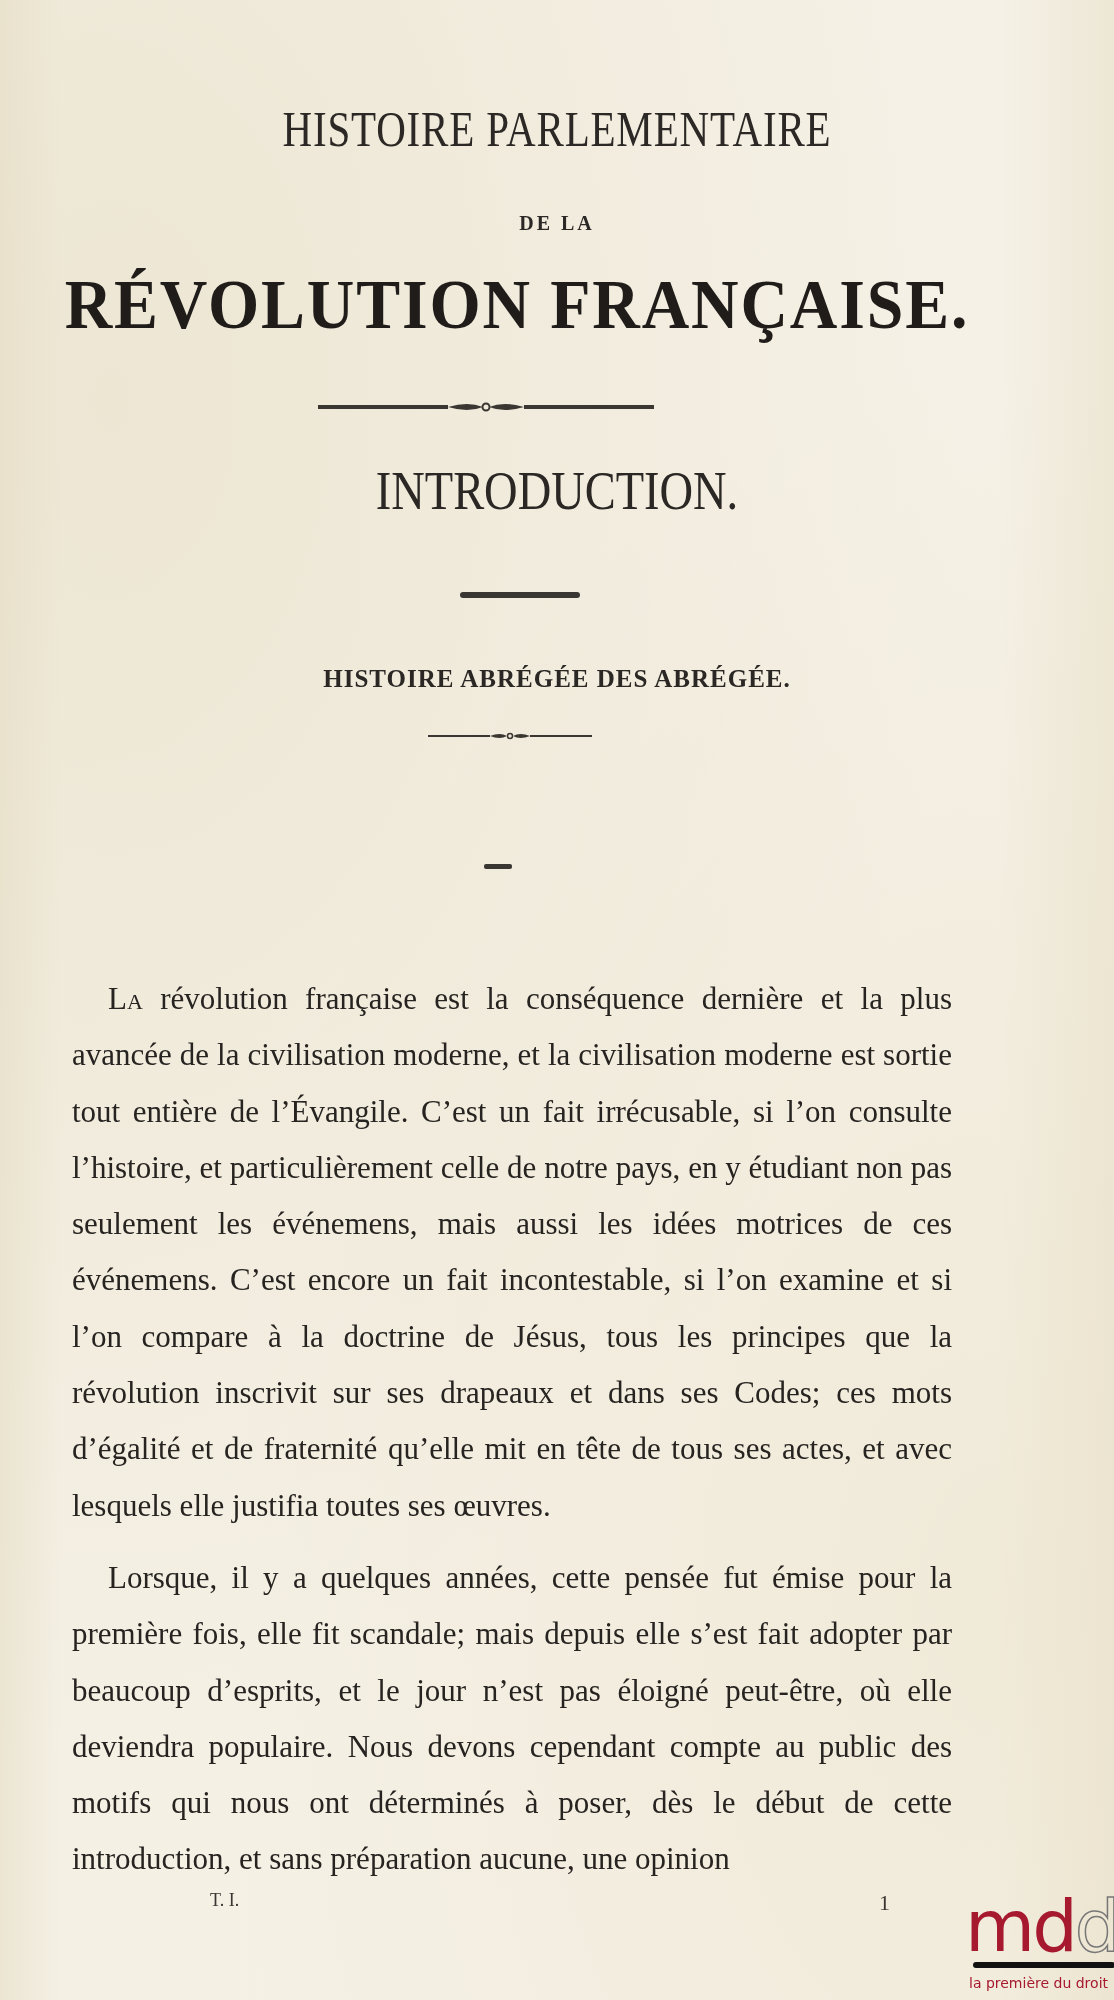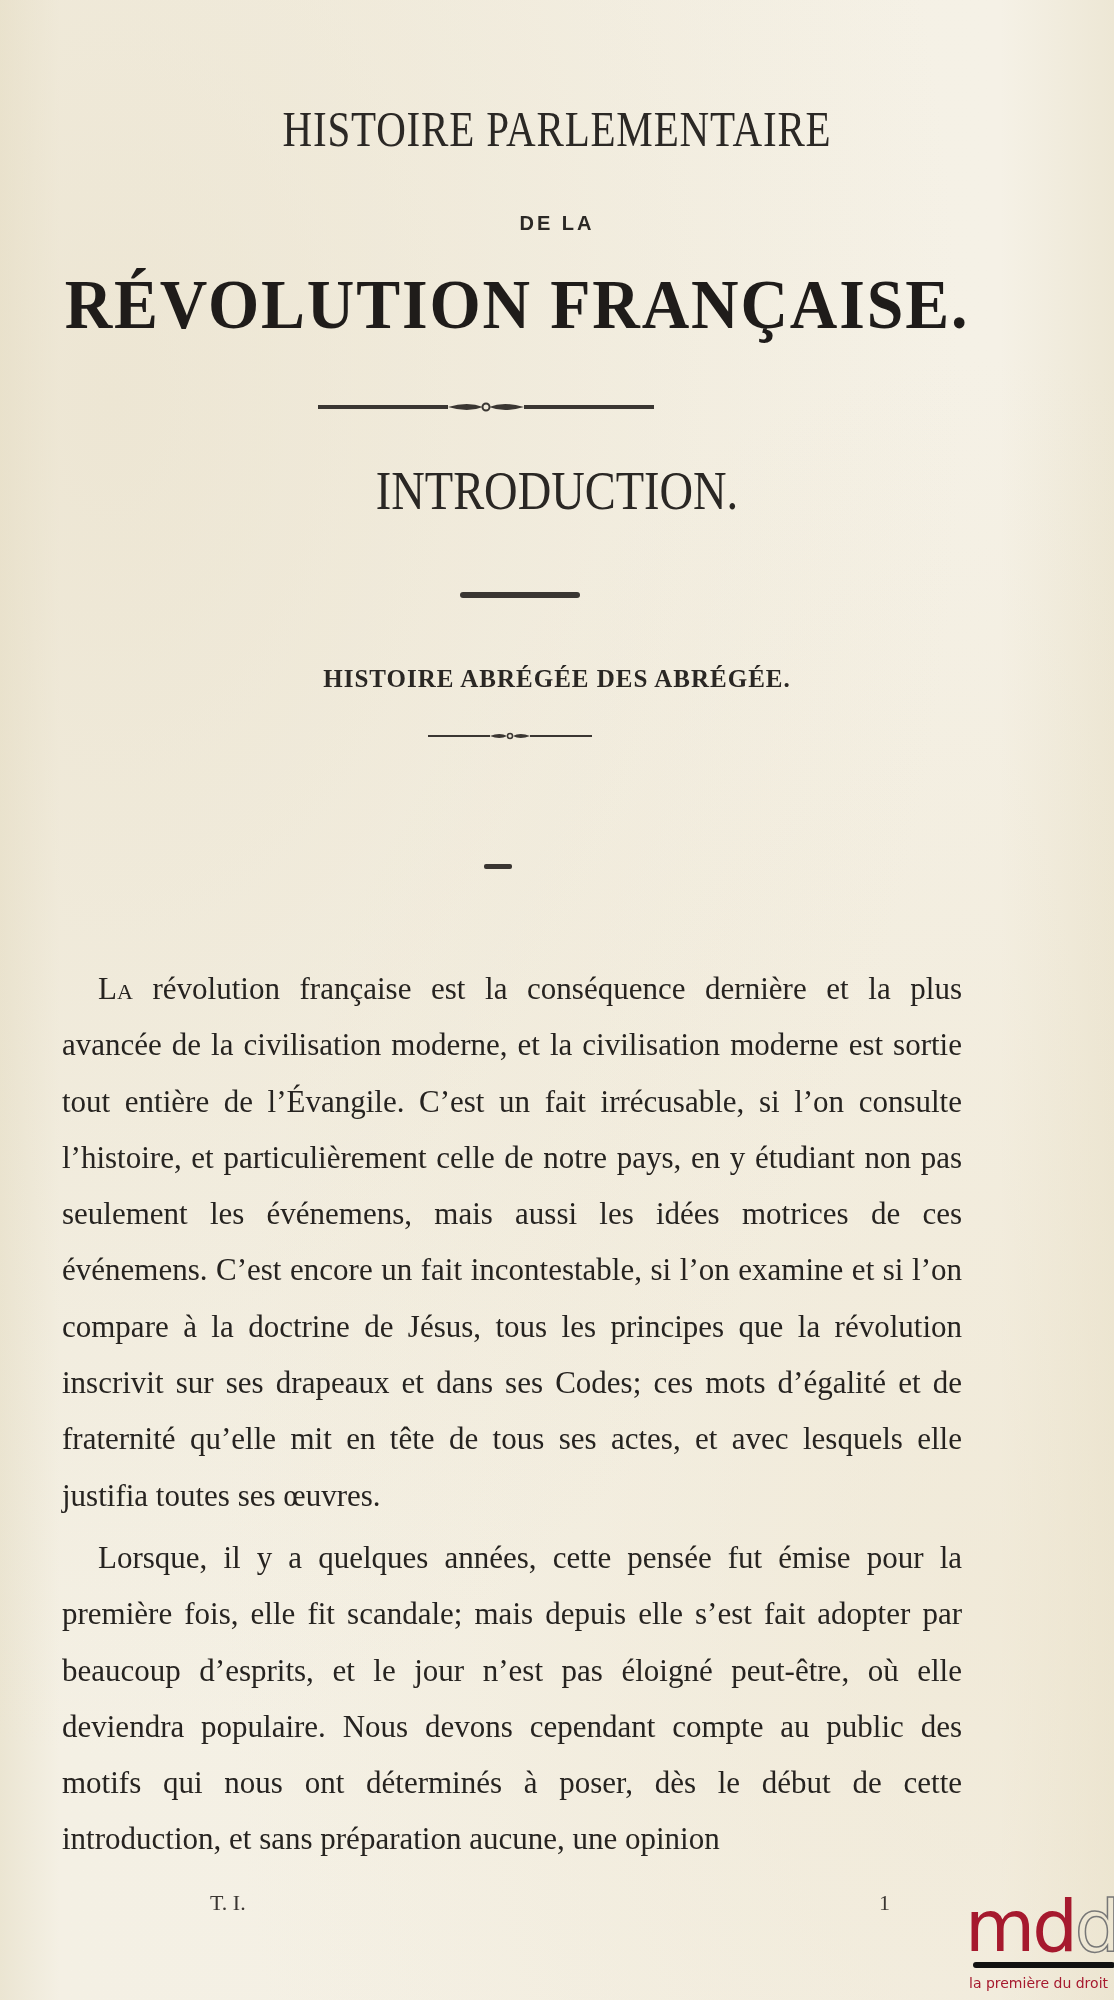--- a/index.html
+++ b/index.html
@@ -19,21 +19,21 @@
       color: rgba(120,110,95,0.10); font-family: "Liberation Serif", serif;
       font-size: 30px; line-height: 50px; transform: scaleX(-1); pointer-events: none;
     }
     .center { position: absolute; left: 0; width: 1114px; text-align: center; }
     .title-1 {
       top: 100px; font-family: "Liberation Serif", serif; font-size: 50px;
       letter-spacing: 1px; transform: scaleX(0.82); transform-origin: center;
       color: #2b2825;
     }
     .title-2 {
-      top: 212px; font-family: Liberation Sans, sans-serif; font-weight: bold;
+      top: 212px; font-family: Liberation Serif, serif; font-weight: bold;
       font-size: 20px; letter-spacing: 3px; color: #2b2825;
     }
     .title-3 {
       top: 265px; font-family: "Liberation Serif", serif; font-weight: bold;
       font-size: 70px; letter-spacing: 2px; transform: scaleX(0.94);
       color: #1f1c1a; margin-left: -40px;
     }
     .ornament { position: absolute; }
     .orn-1 { left: 318px; top: 400px; width: 336px; height: 14px; }
     .orn-2 { left: 460px; top: 592px; width: 120px; height: 6px; background: #3a3632; border-radius: 3px; }
@@ -49,25 +49,25 @@
     }
     .preface {
       top: 785px; font-family: "Liberation Serif", serif; font-size: 33px;
       letter-spacing: 2px; color: #2a2724;
     }
     .body-text {
       position: absolute; left: 56px; top: 955px; width: 912px;
       font-family: "Liberation Serif", serif; font-size: 31px; line-height: 56.3px;
       color: #262320; text-align: justify;
     }
-    .body-text p { margin: 6px; text-indent: 36px; }
+    .body-text p { margin: 16px; text-indent: 36px; }
     .smallcaps { font-variant: small-caps; }
     .footer-left {
       position: absolute; left: 210px; top: 1890px;
-      font-family: "Liberation Serif", serif; font-size: 22px; color: #3a3632;
+      font-family: "Liberation Serif", serif; font-size: 18px; color: #3a3632;
     }
     .footer-right {
       position: absolute; left: 879px; top: 1890px;
       font-family: "Liberation Serif", serif; font-size: 22px; color: #3a3632;
     }
     .logo {
       position: absolute; left: 955px; top: 1895px; width: 160px; height: 105px;
     }
     .logo-mark {
       position: absolute; left: 10px; top: 0; font-family: "DejaVu Sans", sans-serif;

